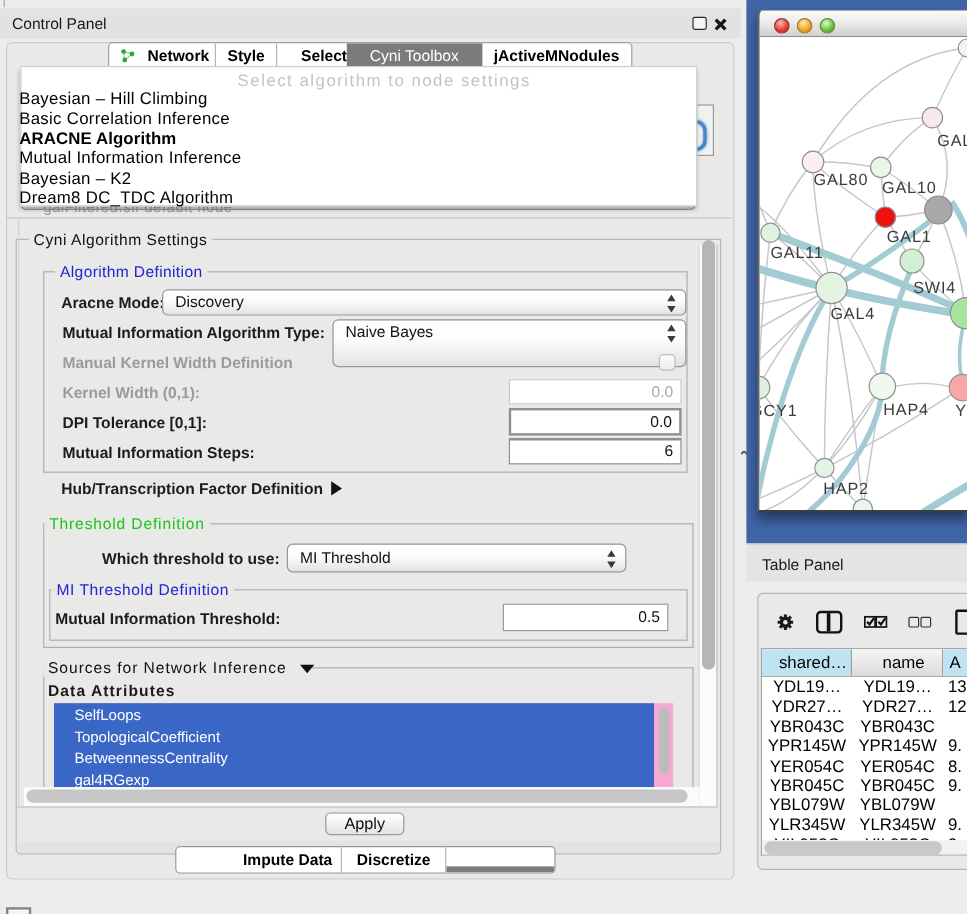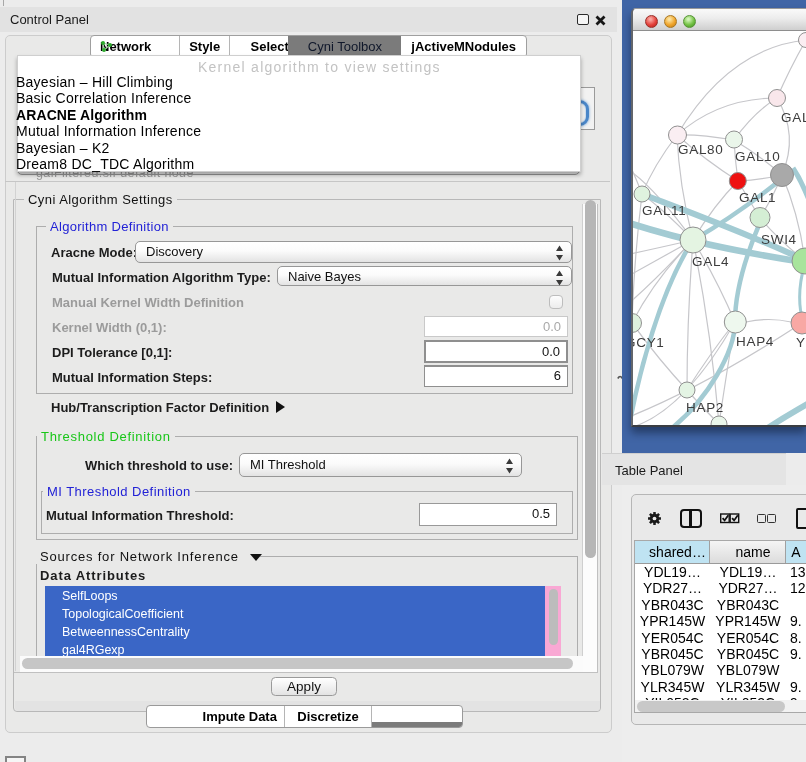--- a/index.html
+++ b/index.html
@@ -44,21 +44,21 @@
 
 <div class="gbox" style="left:36px; top:226px; width:537px; height:168px;"></div>
 <div class="gtitle" style="left:46px; top:219px; color:#2222d6; letter-spacing:0.3px;">Algorithm Definition</div>
 
 <div class="lbl abs" style="left:51px; top:245px;">Aracne Mode:</div>
 <div class="combo" style="left:135px; top:241px; width:437px; height:22px;">Discovery<svg style="position:absolute; right:7px; top:3px;" width="9" height="16" viewBox="0 0 9 16">
       <path d="M4.5 0.5 L8 6 L1 6 Z M1 10 L8 10 L4.5 15.5 Z" fill="#3a3a3a"></path>
     </svg></div>
 
 <div class="lbl abs" style="left:52px; top:270px;">Mutual Information Algorithm Type:</div>
-<div class="combo" style="left:277px; top:266px; width:295px; height:20px;">Naive Bayes<svg style="position:absolute; right:7px; top:3px;" width="9" height="16" viewBox="0 0 9 16">
+<div class="combo" style="left:277px; top:266px; width:295px; height:40px;">Naive Bayes<svg style="position:absolute; right:7px; top:3px;" width="9" height="16" viewBox="0 0 9 16">
       <path d="M4.5 0.5 L8 6 L1 6 Z M1 10 L8 10 L4.5 15.5 Z" fill="#3a3a3a"></path>
     </svg></div>
 
 <div class="lbl dis abs" style="left:52px; top:295px;">Manual Kernel Width Definition</div>
 <div class="abs" style="left:549px; top:295px; width:14px; height:14px; border:1px solid #bdbdbd; border-radius:4px; background:linear-gradient(180deg,#fdfdfd,#ececec);"></div>
 
 <div class="lbl dis abs" style="left:52px; top:320px;">Kernel Width (0,1):</div>
 <div class="field" style="left:424px; top:316px; width:144px; height:21px; border:1px solid #c9c9c9; color:#a9a9a9; line-height:19px;">0.0</div>
 
 <div class="lbl abs" style="left:52px; top:345px;">DPI Tolerance [0,1]:</div>
@@ -107,41 +107,41 @@
 
 <div class="abs" style="left:271px; top:677px; width:66px; height:19px; border:1px solid #9a9a9a; border-radius:4.5px; background:linear-gradient(180deg,#ffffff,#e3e3e3); text-align:center; font-size:13.5px; line-height:17px; color:#111;">Apply</div>
 
 <div class="abs" style="left:146px; top:705px; width:317px; height:23px; border:1px solid #9a9a9a; border-radius:4px; background:#fff; overflow:hidden; display:flex;">
   <div style="width:107px; border-right:1px solid #b5b5b5; font-size:13px; font-weight:bold; text-align:center; line-height:21px;margin-left:48px;">Impute Data</div>
   <div style="width:102px; border-right:1px solid #b5b5b5; font-size:13px; font-weight:bold; text-align:center; line-height:21px;">Discretize Data</div>
   <div style="width:107px; background:#7b7b7b; color:#e2e2e2; font-size:13px; text-align:center; line-height:21px;margin-top:16px;">Infer Network</div>
 </div>
 
 <div class="abs" style="left:90px; top:35px; width:437px; height:23px; border:1px solid #9f9f9f; border-radius:4px; background:#fff; overflow:hidden; display:flex;">
-  <div style="width:90px; font-size:13px; font-weight:bold; line-height:21px; padding-left:9px; position:relative;">
+  <div style="width:90px; font-size:13px; font-weight:bold; line-height:21px; padding-left:32px; position:relative;">
     <svg style="position:absolute; left:9px; top:4px;" width="13" height="13" viewBox="0 0 13 13">
       <path d="M3 3 L10 5 M3 3 L4 10 M10 5 L4 10" stroke="#9fcf9f" stroke-width="1.2" fill="none"></path>
       <circle cx="3" cy="3" r="2" fill="#2daa2d"></circle>
         <circle cx="10" cy="5" r="2" fill="#2daa2d"></circle>
         <circle cx="4" cy="10" r="2" fill="#2daa2d"></circle>
     </svg>Network</div>
   <div style="width:52px; border-left:1px solid #b5b5b5; font-size:13px; font-weight:bold; text-align:center; line-height:21px;">Style</div>
   <div style="width:59px; border-left:1px solid #b5b5b5; font-size:13px; font-weight:bold; text-align:center; line-height:21px;padding-left:20px;">Select</div>
-  <div style="width:116px; background:#7b7b7b; color:#0f172a; font-size:13px; text-align:center; line-height:21px;">Cyni Toolbox</div>
+  <div style="width:116px; background:#7b7b7b; color:#ffffff; font-size:13px; text-align:center; line-height:21px;">Cyni Toolbox</div>
   <div style="width:128px; font-size:13px; font-weight:bold; text-align:center; line-height:21px;">jActiveMNodules</div>
 </div>
 
 <div class="abs" style="left:580px; top:87px; width:15px; height:43px; border:1px solid #9a9a9a; background:#f2f2f2;"></div>
 <div class="abs" style="left:568px; top:100px; width:21px; height:26px; border:3px solid #4a86c8; border-radius:9px; box-shadow:0 0 3px #6aa0d8, inset 0 0 2px #6aa0d8;"></div>
 <div class="combo" style="left:17px; top:151px; width:563px; height:24px; color:#999;">
   <span style="position:absolute; left:18px; top:11px; font-size:12.5px; letter-spacing:0.4px;">galFiltered.sif default node</span>
 </div>
 
 <div class="abs" style="left:17px; top:55px; width:564px; height:117px; background:#fff; border:1px solid #cfcfcf; box-shadow:0 3px 4px rgba(0,0,0,0.3); font-size:15px;">
-  <div style="position:absolute; left:180px; top:3px; color:#c3c3c3; letter-spacing:1.25px; font-size:14px;">Kernel algorithm to view settings</div>
+  <div style="position:absolute; left:180px; top:3px; color:#c3c3c3; letter-spacing:1.25px; font-size:14px;">Select algorithm to node settings</div>
   <div style="padding:18px 0 0 0; margin-left:-2px; line-height:16.45px; color:#000; letter-spacing:0.25px; font-size:14px;">
     Bayesian – Hill Climbing<br>
     Basic Correlation Inference<br>
     <b style="letter-spacing:0.1px;">ARACNE Algorithm</b><br>
     Mutual Information Inference<br>
     Bayesian – K2<br>
     Dream8 DC_TDC Algorithm
   </div>
 </div>
 
@@ -231,21 +231,21 @@
       <text x="762" y="244">SWI4</text>
       <text x="693" y="266">GAL4</text>
       <text x="626" y="347">GCY1</text>
       <text x="737" y="346">HAP4</text>
       <text x="797" y="347">Y</text>
       <text x="687" y="412">HAP2</text>
     </g>
   </svg>
 </div>
 
-<div class="abs" style="left:602px; top:453px; width:184px; height:32px; background:#e4e4e4; border-top:1px solid #cfcfcf;">
+<div class="abs" style="left:622px; top:453px; width:184px; height:32px; background:#e4e4e4; border-top:1px solid #cfcfcf;">
   <div class="abs" style="left:13px; top:9px; font-size:13px; color:#1a1a1a;">Table Panel</div>
 </div>
 <div class="abs" style="left:622px; top:485px; width:184px; height:277px; background:#ededed;"></div>
 <div class="abs" style="left:631px; top:494px; width:180px; height:231px; background:#e9e9e9; border:1px solid #b6b6b6; border-radius:5px;"></div>
 
 <svg class="abs" style="left:646px; top:510px;" width="17" height="17" viewBox="0 0 20 20">
   <g fill="#1a1a1a">
       <circle cx="10" cy="10" r="5.6"></circle>
   <g stroke="#1a1a1a" stroke-width="3">
     <line x1="10" y1="2.4" x2="10" y2="17.6"></line>

